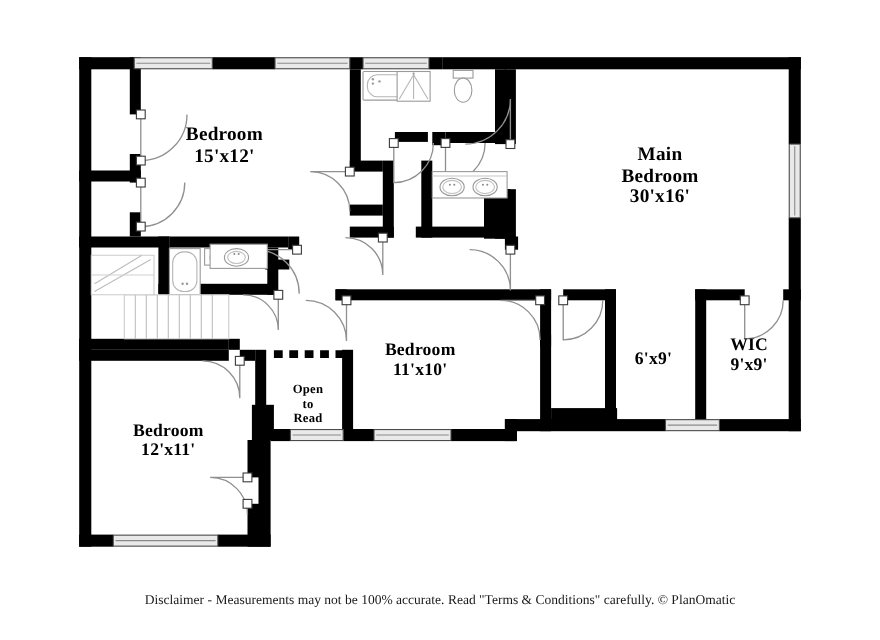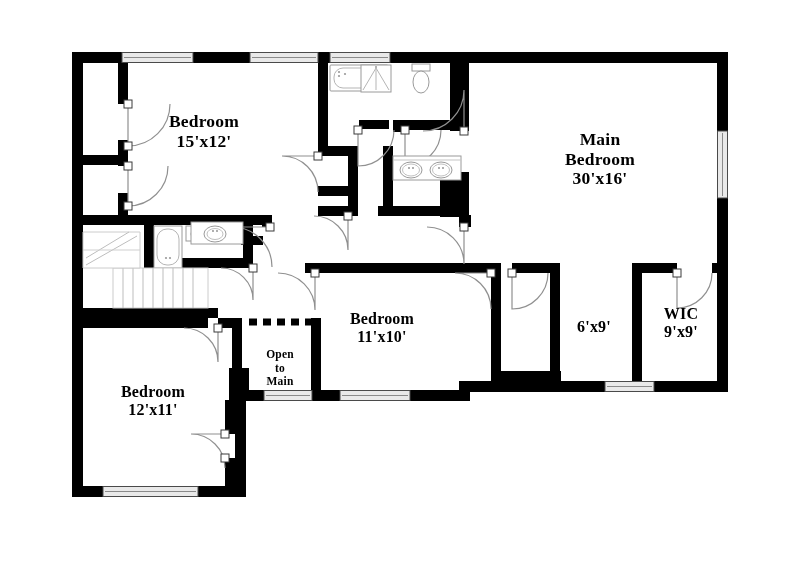--- a/index.html
+++ b/index.html
@@ -348,16 +348,17 @@
   <div class="room-label rl-md" style="left:83px; top:383px; width:140px;">Bedroom
 12'x11'</div>
 
   <div class="room-label rl-md" style="left:551px; top:318px; width:86px;">6'x9'</div>
 
   <div class="room-label rl-md" style="left:638px; top:305px; width:86px;">WIC
 9'x9'</div>
 
   <div class="room-label rl-sm" style="left:249px; top:348px; width:62px;">Open
 to
-Main</div>
-
+Read</div>
+
+  <div id="disclaimer">Disclaimer - Measurements may not be 100% accurate. Read "Terms &amp; Conditions" carefully. © PlanOmatic</div>
 
 </div>
 
 </body></html>

